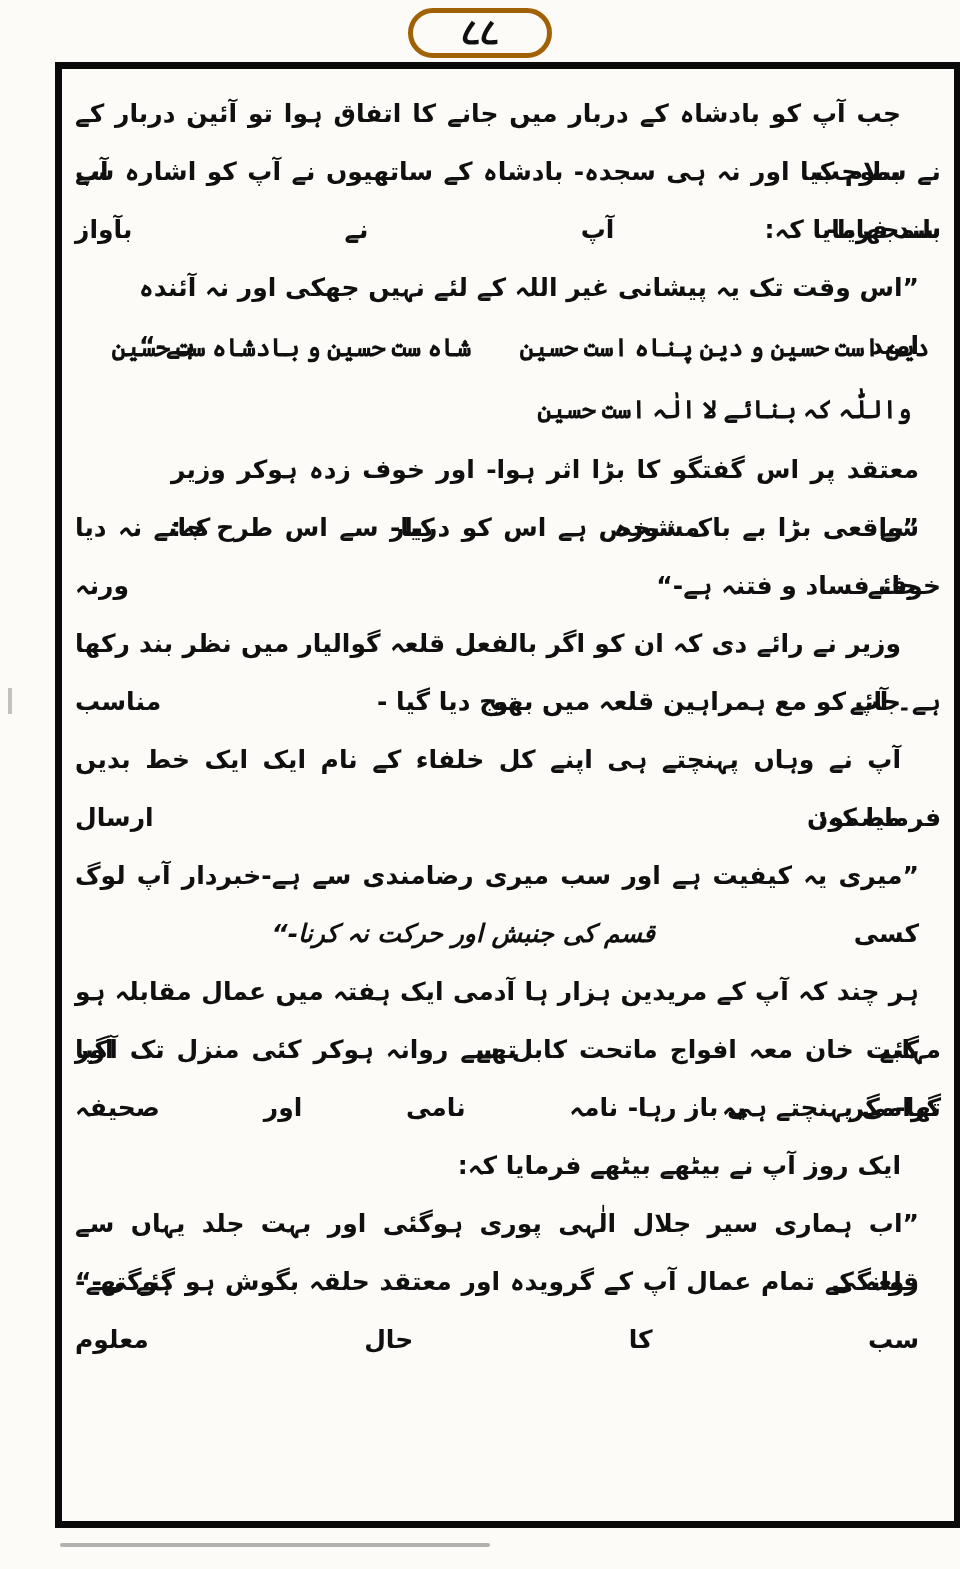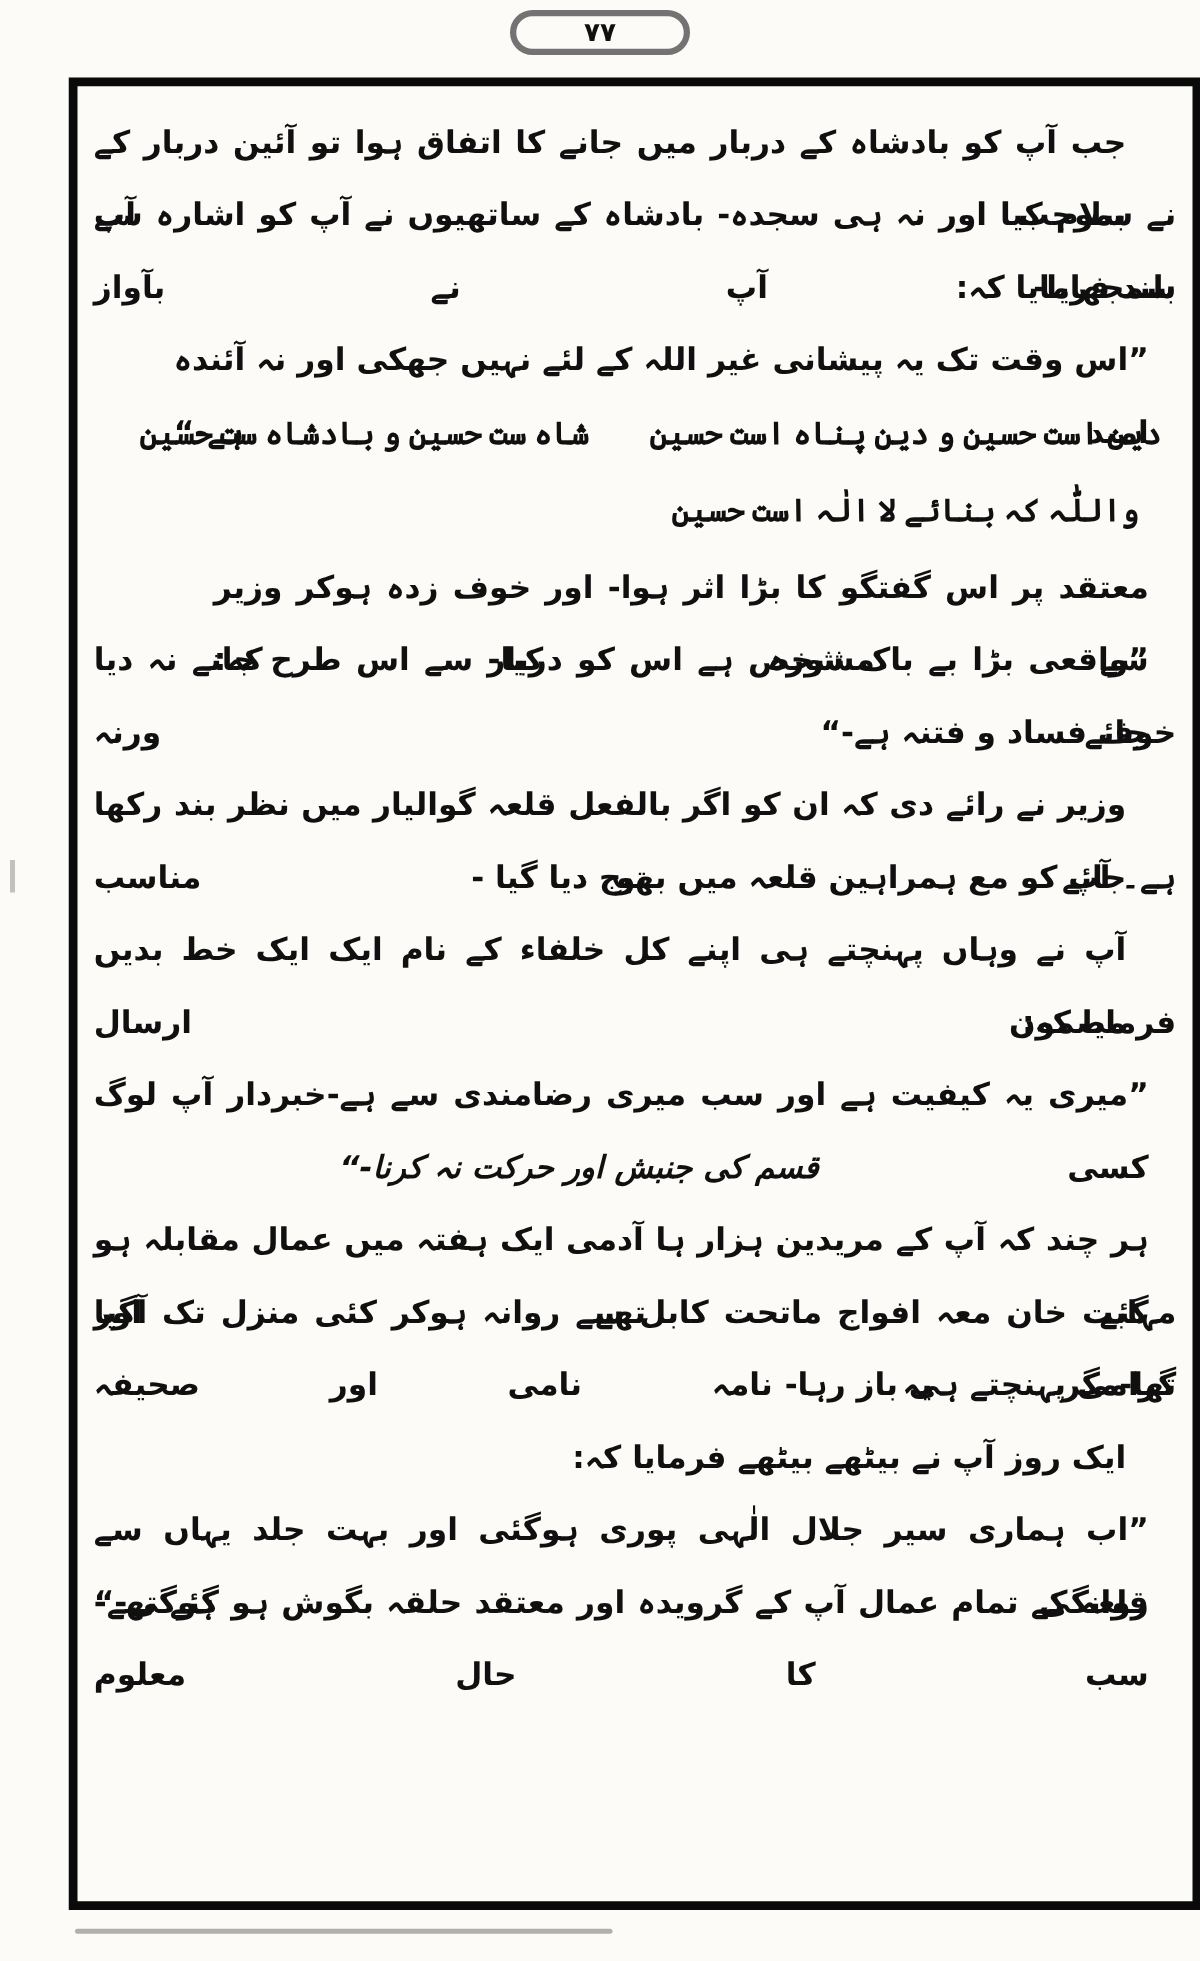--- a/index.html
+++ b/index.html
@@ -10,24 +10,25 @@
     color:#101010;
     position:relative;
     overflow:hidden;
   }
   .page{ position:absolute; inset:0; width:960px; height:1569px; }
 
   
   .badge{
     position:absolute; top:8px; left:50%; transform:translateX(-50%);
     min-width:70px; padding:1px 32px;
-    border:5px solid #737373; border-radius:32px;
-    font-size:21px; font-weight:bold; text-align:center;
+    border:5px solid #a16207; border-radius:32px;
+    font-size:32px; font-weight:bold; text-align:center;
     background:#fcfbf8; z-index:2;
     direction:rtl;
+    font-family:Liberation Serif, serif;
   }
 
   
   .frame{
     position:absolute; top:62px; left:55px;
     width:906px; height:1466px;
     border:7px solid #0a0a0a;
     box-sizing:border-box;
     padding:16px 13px 10px 13px;
     background:#fcfbf8;

